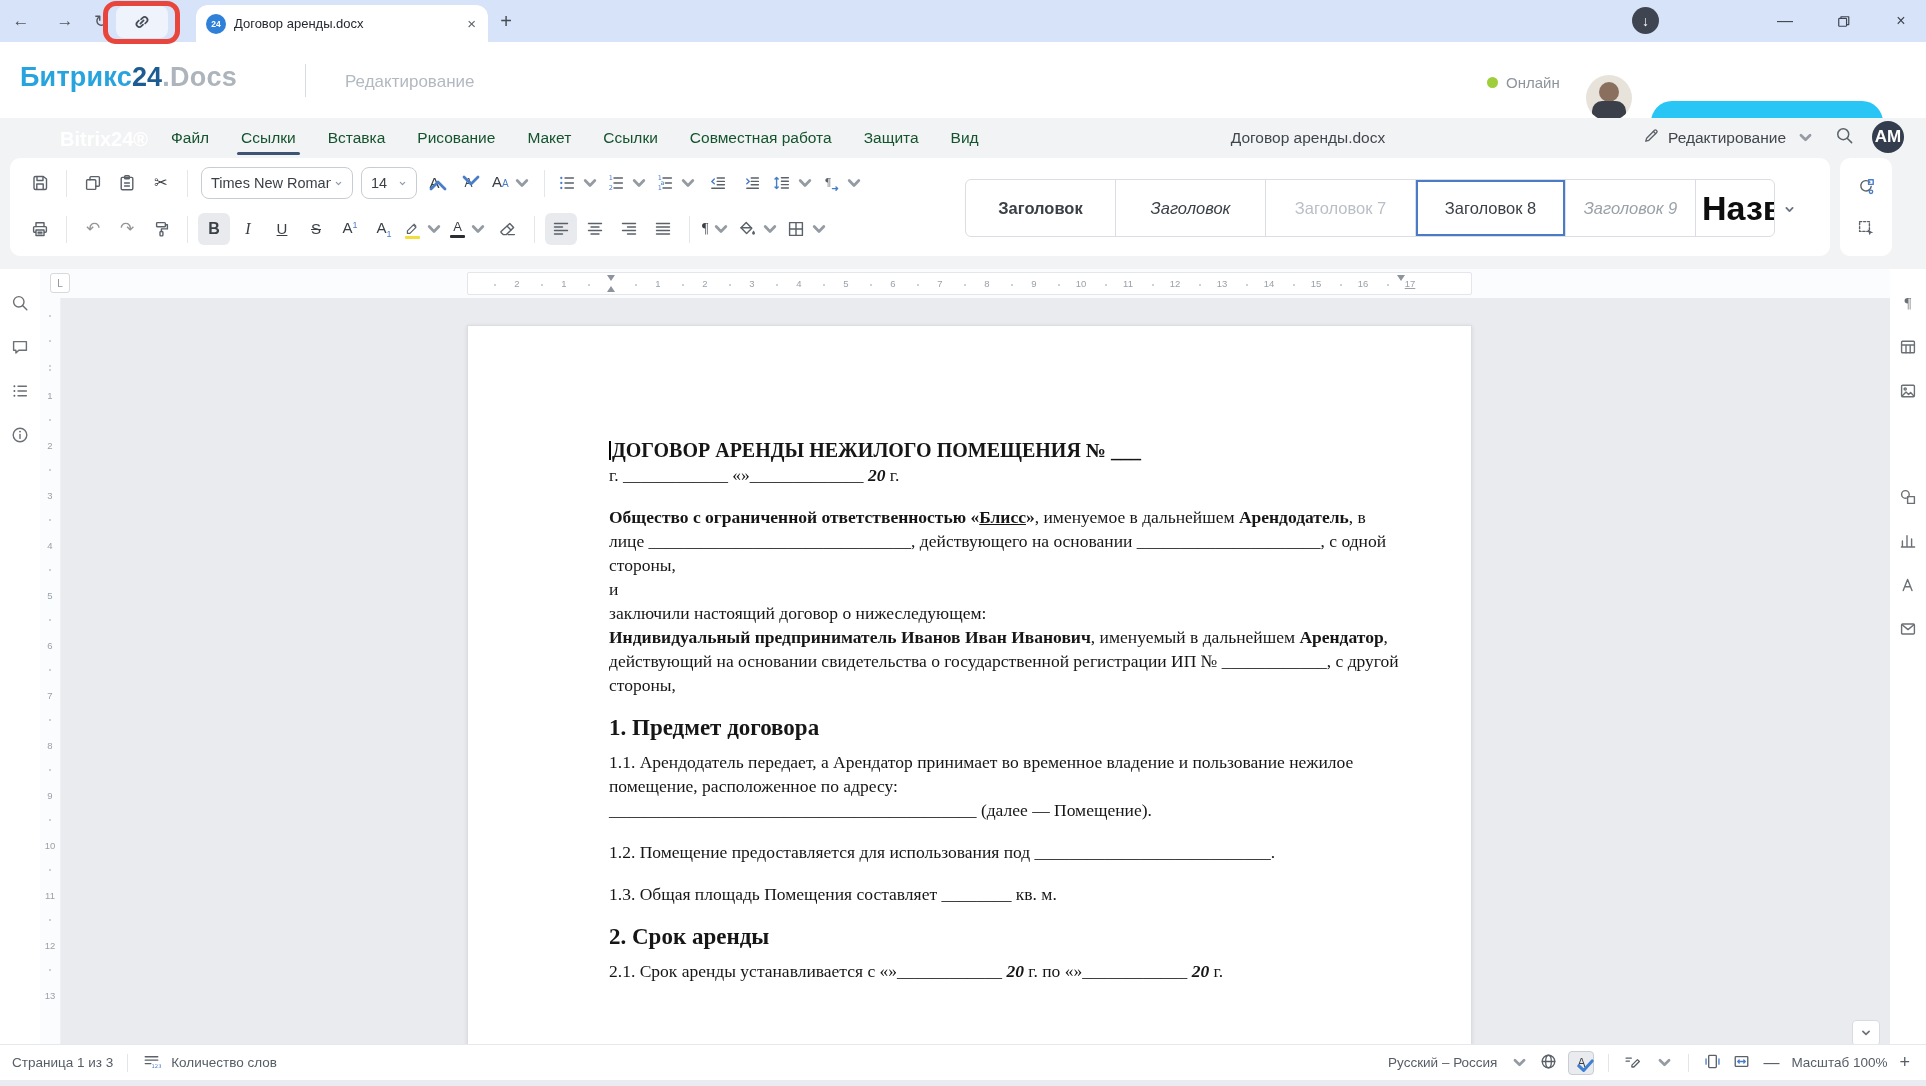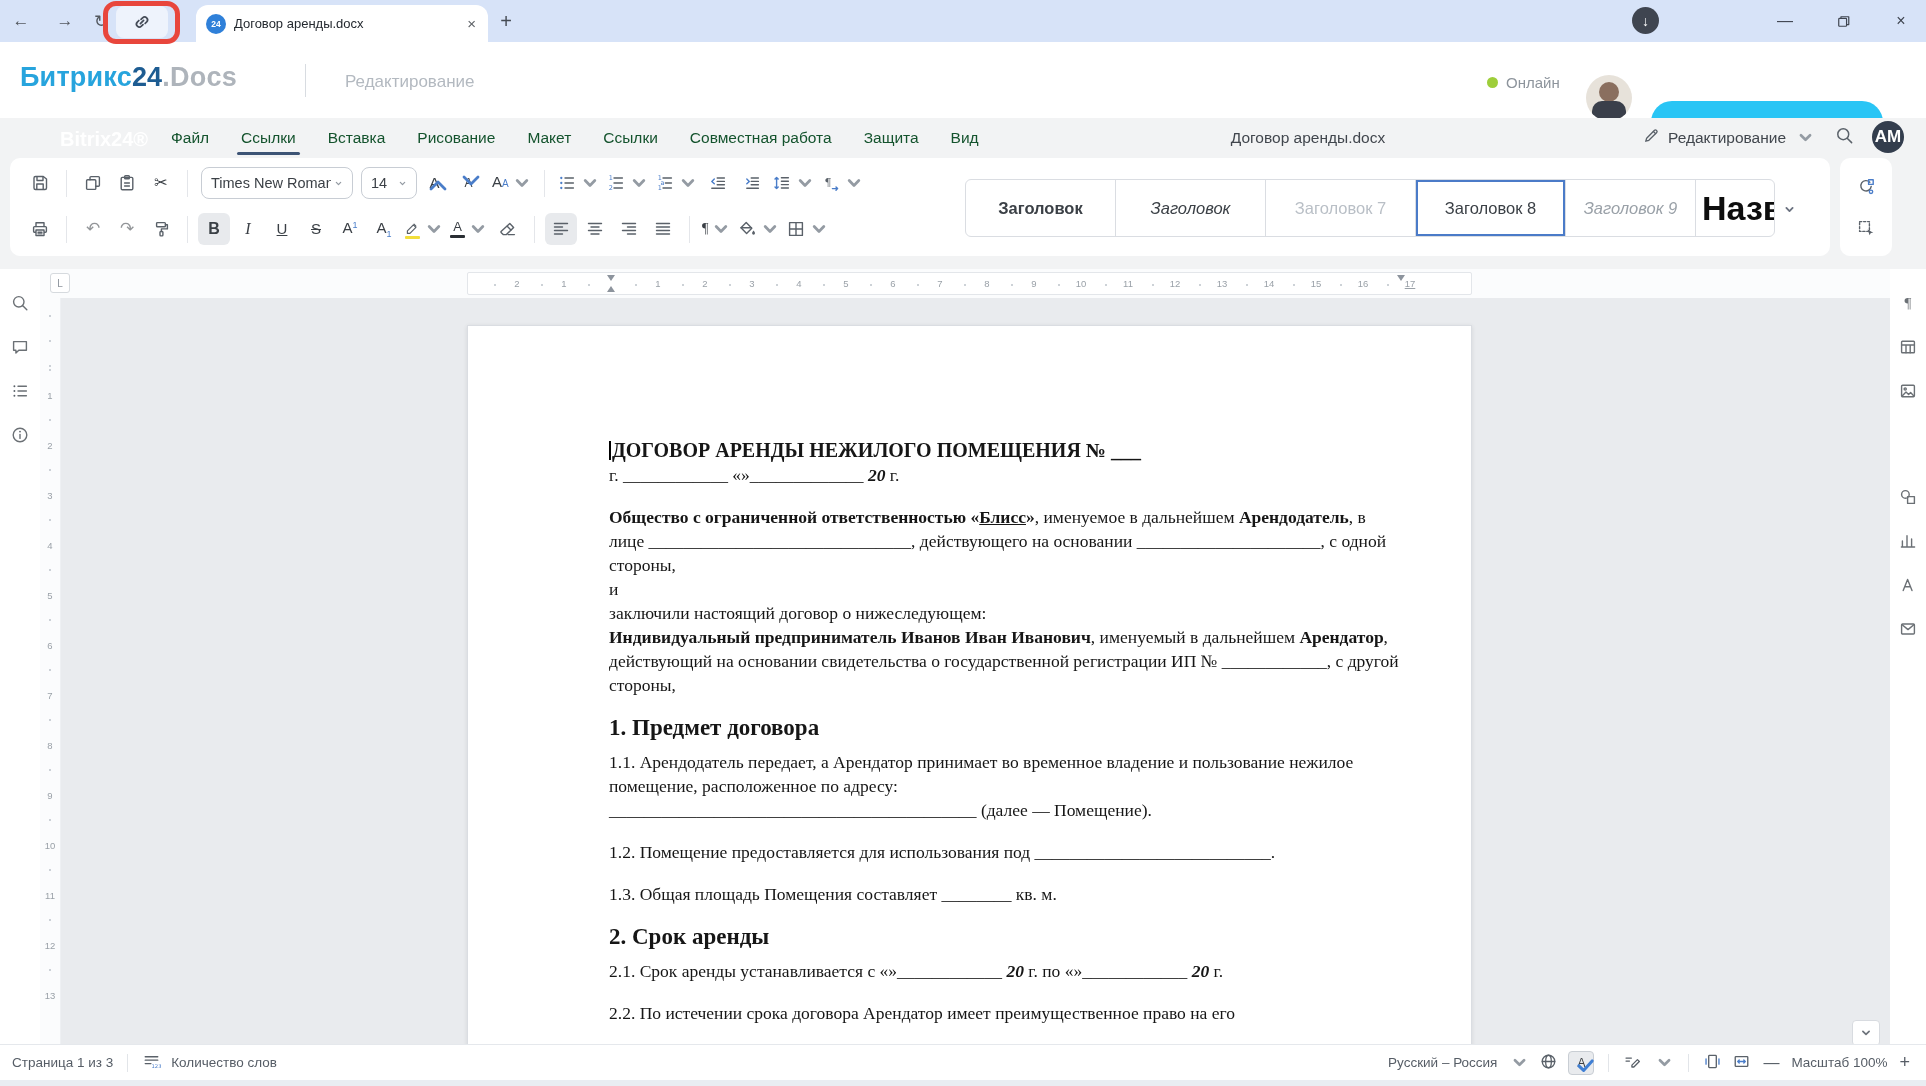--- a/index.html
+++ b/index.html
@@ -678,21 +678,20 @@
         <div class="doc-p"><span> и</span></div>
         <div class="doc-p"><span> заключили настоящий договор о нижеследующем:</span></div>
         <div class="doc-p"><span style="font-weight: bold;">Индивидуальный предприниматель Иванов Иван Иванович</span><span>, именуемый в дальнейшем </span><span style="font-weight: bold;">Арендатор</span><span>, действующий на основании свидетельства о государственной регистрации ИП № ____________, с другой стороны,</span></div>
         <div class="doc-h"><span>1. Предмет договора</span></div>
         <div class="doc-p"><span>1.1. Арендодатель передает, а Арендатор принимает во временное владение и пользование нежилое помещение, расположенное по адресу:</span></div>
         <div class="doc-p"><span>__________________________________________ (далее — Помещение).</span></div>
         <div class="doc-p gap"><span>1.2. Помещение предоставляется для использования под ___________________________.</span></div>
         <div class="doc-p gap"><span>1.3. Общая площадь Помещения составляет ________ кв. м.</span></div>
         <div class="doc-h"><span>2. Срок аренды</span></div>
         <div class="doc-p"><span>2.1. Срок аренды устанавливается с «»____________ </span><span style="font-weight: bold; font-style: italic;">20</span><span> г. по «»____________ </span><span style="font-weight: bold; font-style: italic;">20</span><span> г.</span></div>
-        <div class="doc-p gap"><span>2.2. По истечении срока договора Арендатор имеет преимущественное право на его</span></div>
       </div>
   </div>
   <div id="scroll-down-btn">
       <svg viewBox="0 0 10 10">
         <path d="M2.4 3.6L5 6.2l2.6-2.6"></path>
       </svg>
     </div>
 </div>
 
 <div id="status-bar">

